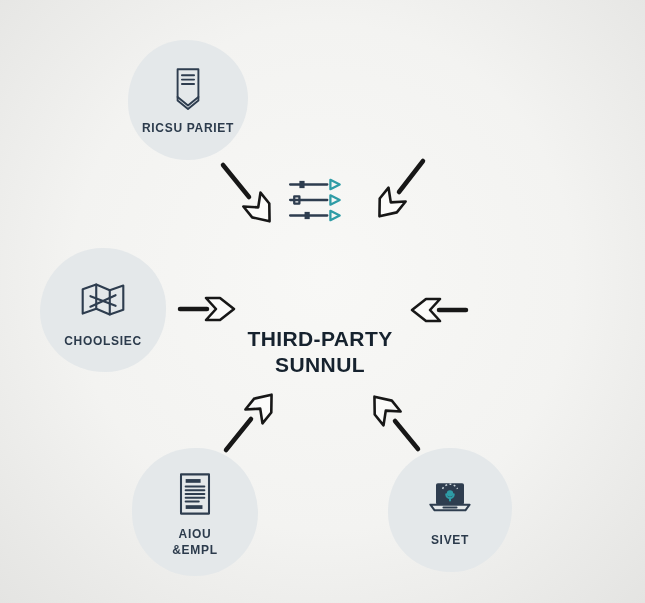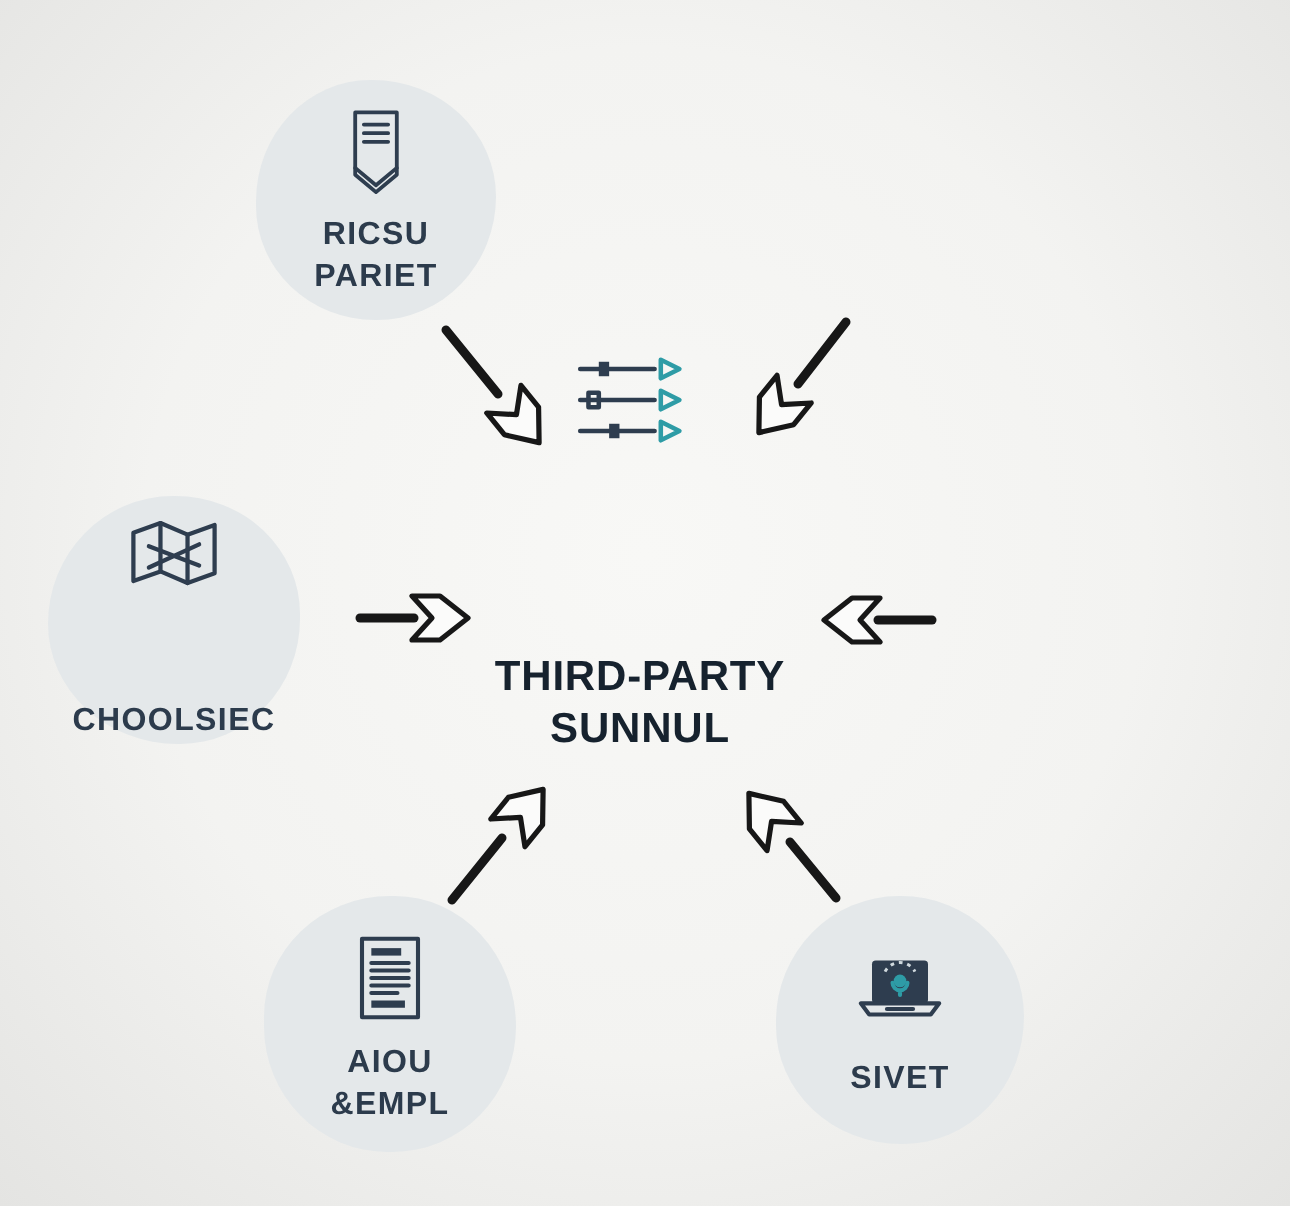--- a/index.html
+++ b/index.html
@@ -12,27 +12,27 @@
   }
 
   
   .node {
     position:absolute; display:flex; flex-direction:column;
     align-items:center; justify-content:center; gap:5px;
     background:#e4e8ea;
   }
   .node .icon-wrap { line-height:0; }
   .node-label {
-    font-size:16px; font-weight:bold; color:#2c3b4c;
+    font-size:12px; font-weight:bold; color:#2c3b4c;
     letter-spacing:.7px; text-align:center; line-height:1.3;
     text-transform:uppercase;
   }
   .node-tl { left:128px; top:40px;  width:120px; height:120px; border-radius:48% 52% 50% 50% / 51% 49% 52% 48%; }
   .node-tr { left:394px; top:36px;  width:120px; height:120px; border-radius:52% 48% 51% 49% / 49% 52% 48% 51%; }
-  .node-ml { left:24px;  top:248px; width:126px; height:124px; border-radius:50% 50% 48% 52% / 52% 48% 51% 49%;justify-content:space-between; }
+  .node-ml { left:40px;  top:248px; width:126px; height:124px; border-radius:50% 50% 48% 52% / 52% 48% 51% 49%; }
   .node-mr { left:482px; top:250px; width:122px; height:120px; border-radius:49% 51% 52% 48% / 50% 50% 49% 51%; }
   .node-bl { left:132px; top:448px; width:126px; height:128px; border-radius:51% 49% 50% 50% / 48% 52% 50% 50%; }
   .node-br { left:388px; top:448px; width:124px; height:124px; border-radius:50% 50% 49% 51% / 51% 49% 52% 48%; }
 
   
   .ink  { stroke:#2e3d4f; stroke-width:2.2; fill:none; stroke-linecap:round; stroke-linejoin:round; }
   .ink-thick { stroke:#2e3d4f; stroke-width:4; fill:none; stroke-linecap:butt; }
   .ink-fill { fill:#2e3d4f; stroke:none; }
   .teal { stroke:#2e9ca6; stroke-width:2.2; fill:none; stroke-linecap:round; stroke-linejoin:round; }
   .teal-fill { fill:#2e9ca6; stroke:none; }

